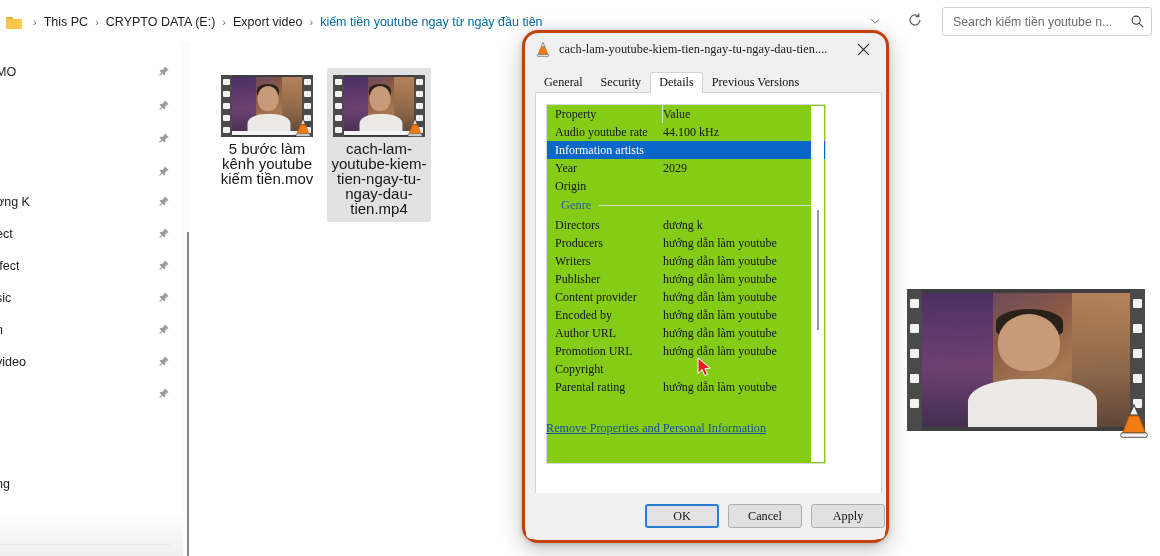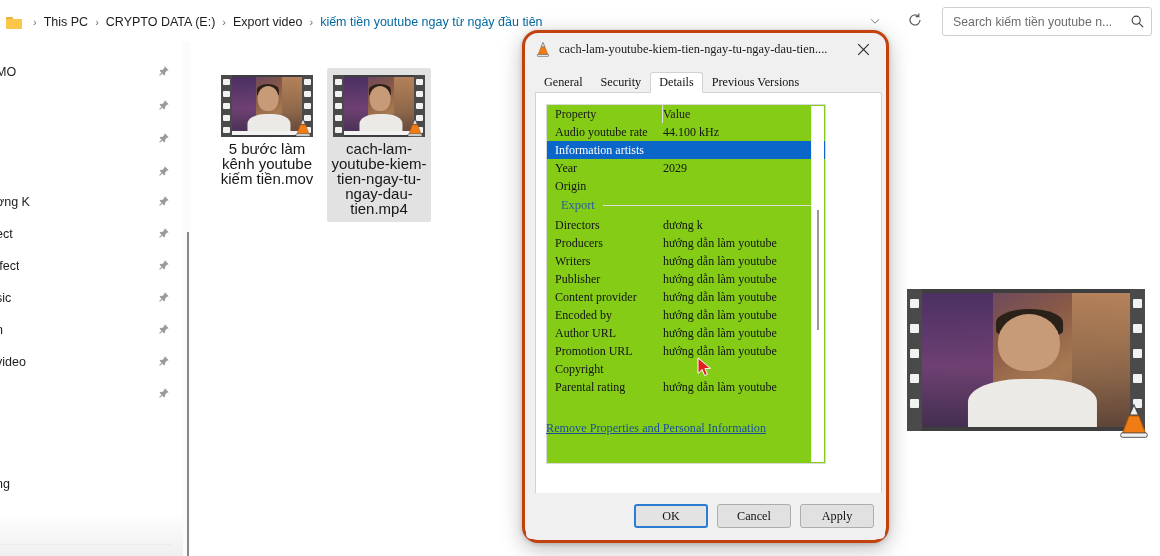--- a/index.html
+++ b/index.html
@@ -284,21 +284,21 @@
     background: #9a9a9a;
   }
 
   .remove-link {
     position: absolute; left: 21px; top: 388px;
     font-size: 12.2px; color: #1a4f9c; text-decoration: underline;
     white-space: nowrap;
   }
 
   .btnrow {
-    position: absolute; left: 0; bottom: 12px; width: 100%;
+    position: absolute; left: 11px; bottom: 12px; width: 100%;
     display: flex; justify-content: flex-end; gap: 9px;
     padding-right: 12px;
   }
   .btn {
     width: 74px; height: 24px;
     display: flex; align-items: center; justify-content: center;
     font-size: 12.2px; color: #111;
     background: #e1e1e1;
     border: 1px solid #adadad; border-radius: 3px;
   }
@@ -596,21 +596,21 @@
           <span class="pname">Year</span>
           <span class="pval">2029</span>
         </div>
 
         <div class="proprow">
           <span class="pname">Origin</span>
           <span class="pval"></span>
         </div>
 
         <div class="groupstrip">
-          <span>Export</span>
+          <span>Genre</span>
           <span class="gline"></span>
         </div>
 
         <div class="proprow">
           <span class="pname">Directors</span>
           <span class="pval">dương k</span>
         </div>
         <div class="proprow">
           <span class="pname">Producers</span>
           <span class="pval">hướng dẫn làm youtube</span>

